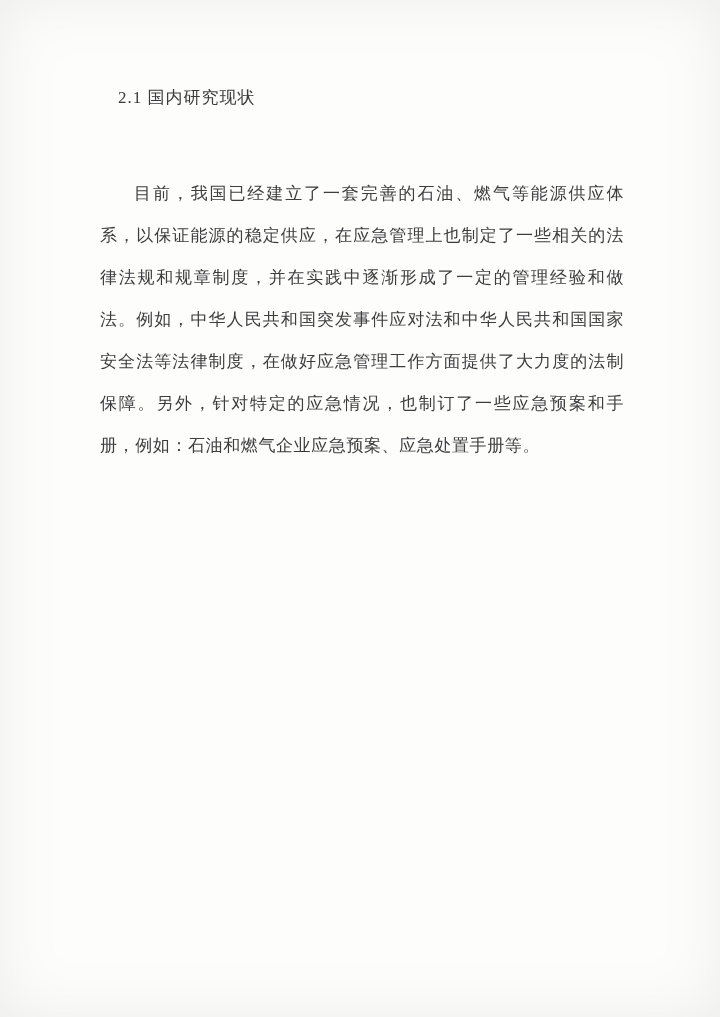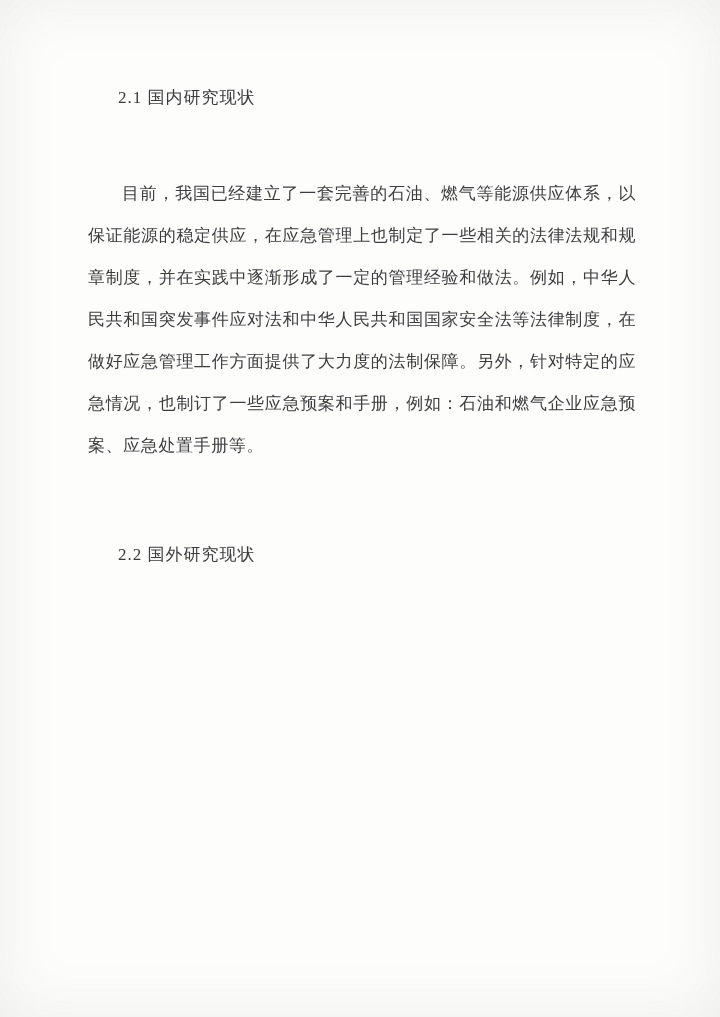--- a/index.html
+++ b/index.html
@@ -33,31 +33,30 @@
     margin: 0 0 64px 2em;
     color: #3b3b3d;
   }
   .para {
     font-size: 17px;
     line-height: 42px;
     letter-spacing: 0.6px;
     text-indent: 2em;
     text-align: justify;
     text-justify: inter-ideograph;
-    margin: 4px;
+    margin: 16px;
     color: #3d3d3f;
   }
 </style>
 </head>
 <body>
 
 <div class="page">
 
   <section class="section">
     <h2 class="heading">2.1 国内研究现状</h2>
     <p class="para">目前，我国已经建立了一套完善的石油、燃气等能源供应体系，以保证能源的稳定供应，在应急管理上也制定了一些相关的法律法规和规章制度，并在实践中逐渐形成了一定的管理经验和做法。例如，中华人民共和国突发事件应对法和中华人民共和国国家安全法等法律制度，在做好应急管理工作方面提供了大力度的法制保障。另外，针对特定的应急情况，也制订了一些应急预案和手册，例如：石油和燃气企业应急预案、应急处置手册等。</p>
   </section>
 
   <section class="section">
-    <h2 class="heading">2.2 国外研究现状</h2>
   </section>
 
 </div>
 
 </body></html>

